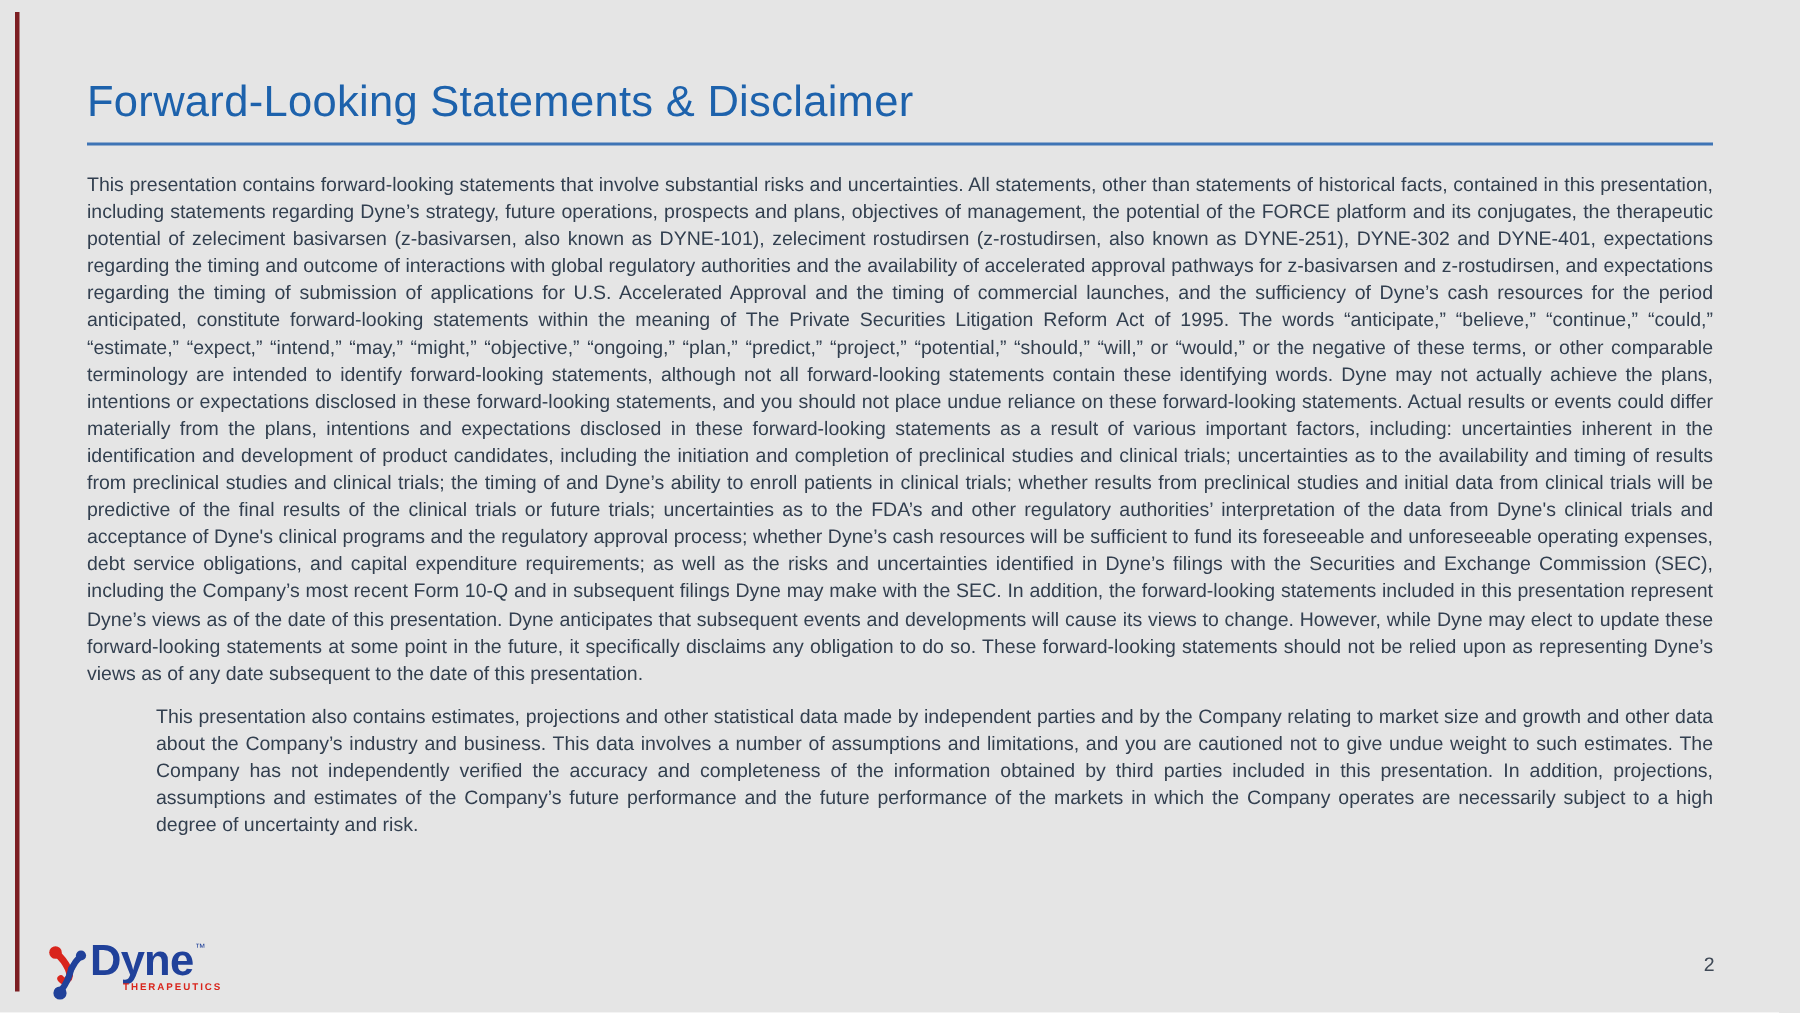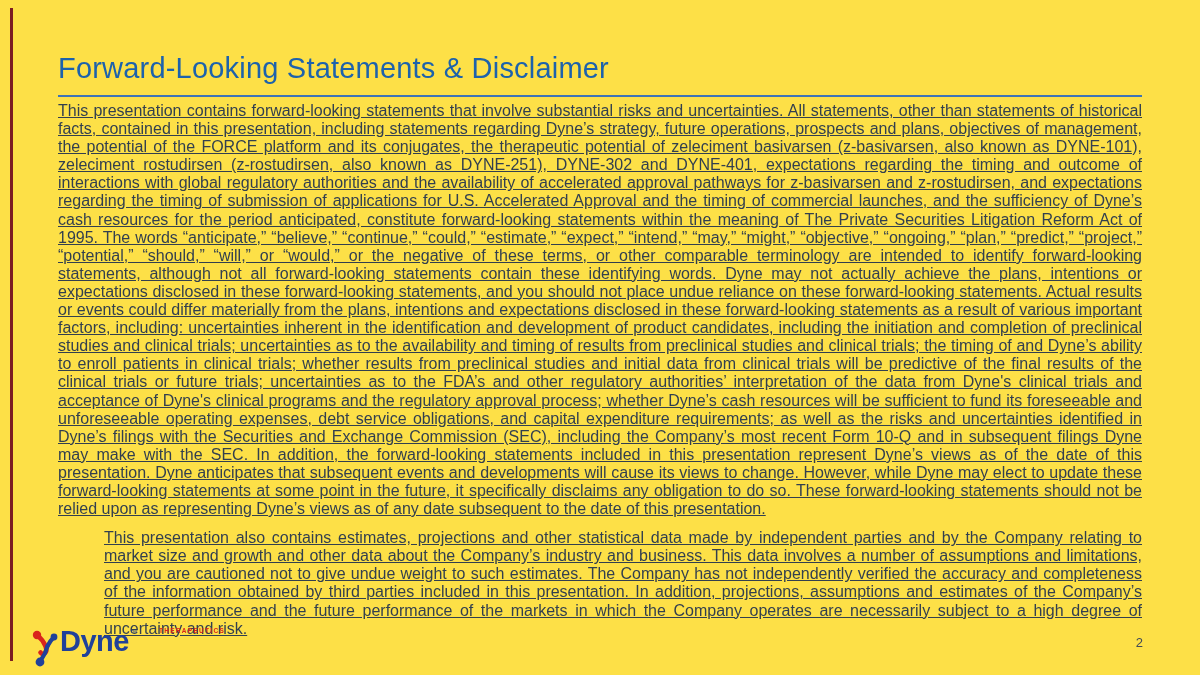--- a/index.html
+++ b/index.html
@@ -1,20 +1,20 @@
 <!DOCTYPE html>
 <html><head>
 <meta charset="utf-8">
 <style>
   html, body { margin: 0; padding: 0; background: #ffffff; }
   .slide {
     position: relative;
     width: 1200px;
     height: 675px;
-    background: #fde047;
+    background: #e5e5e5;
     overflow: hidden;
     font-family: "Liberation Sans", sans-serif;
   }
   .accent-bar {
     position: absolute;
     left: 10px;
     top: 8px;
     width: 3px;
     height: 653px;
     background: #7c1e22;
@@ -34,39 +34,38 @@
     position: absolute;
     left: 58px;
     top: 95px;
     width: 1084px;
     height: 2px;
     background: #3e74b5;
   }
   .body-text {
     position: absolute;
     left: 58px;
-    top: 102px;
+    top: 114px;
     width: 1084px;
     color: #323f4f;
-    font-size: 16px;
+    font-size: 13px;
     line-height: 18.1px;
     text-align: justify;
-    text-decoration: underline;
   }
   .body-text p { margin: 0; }
   .body-text p + p { margin-top: 11px; margin-left: 46px; }
   .logo {
     position: absolute;
     left: 32px;
     top: 627px;
     display: flex;
     align-items: flex-start;
   }
   .logo-mark { width: 26px; height: 38px; margin-right: 2px; margin-top: 3px; }
-  .logo-textblock { display: flex; flex-direction: row; }
+  .logo-textblock { display: flex; flex-direction: column; }
   .logo-wordline { display: flex; align-items: flex-start; }
   .logo-wordmark {
     font-size: 29px;
     font-weight: 700;
     color: #20419a;
     letter-spacing: -0.5px;
     line-height: 28px;
   }
   .logo-tm {
     font-size: 7px;

